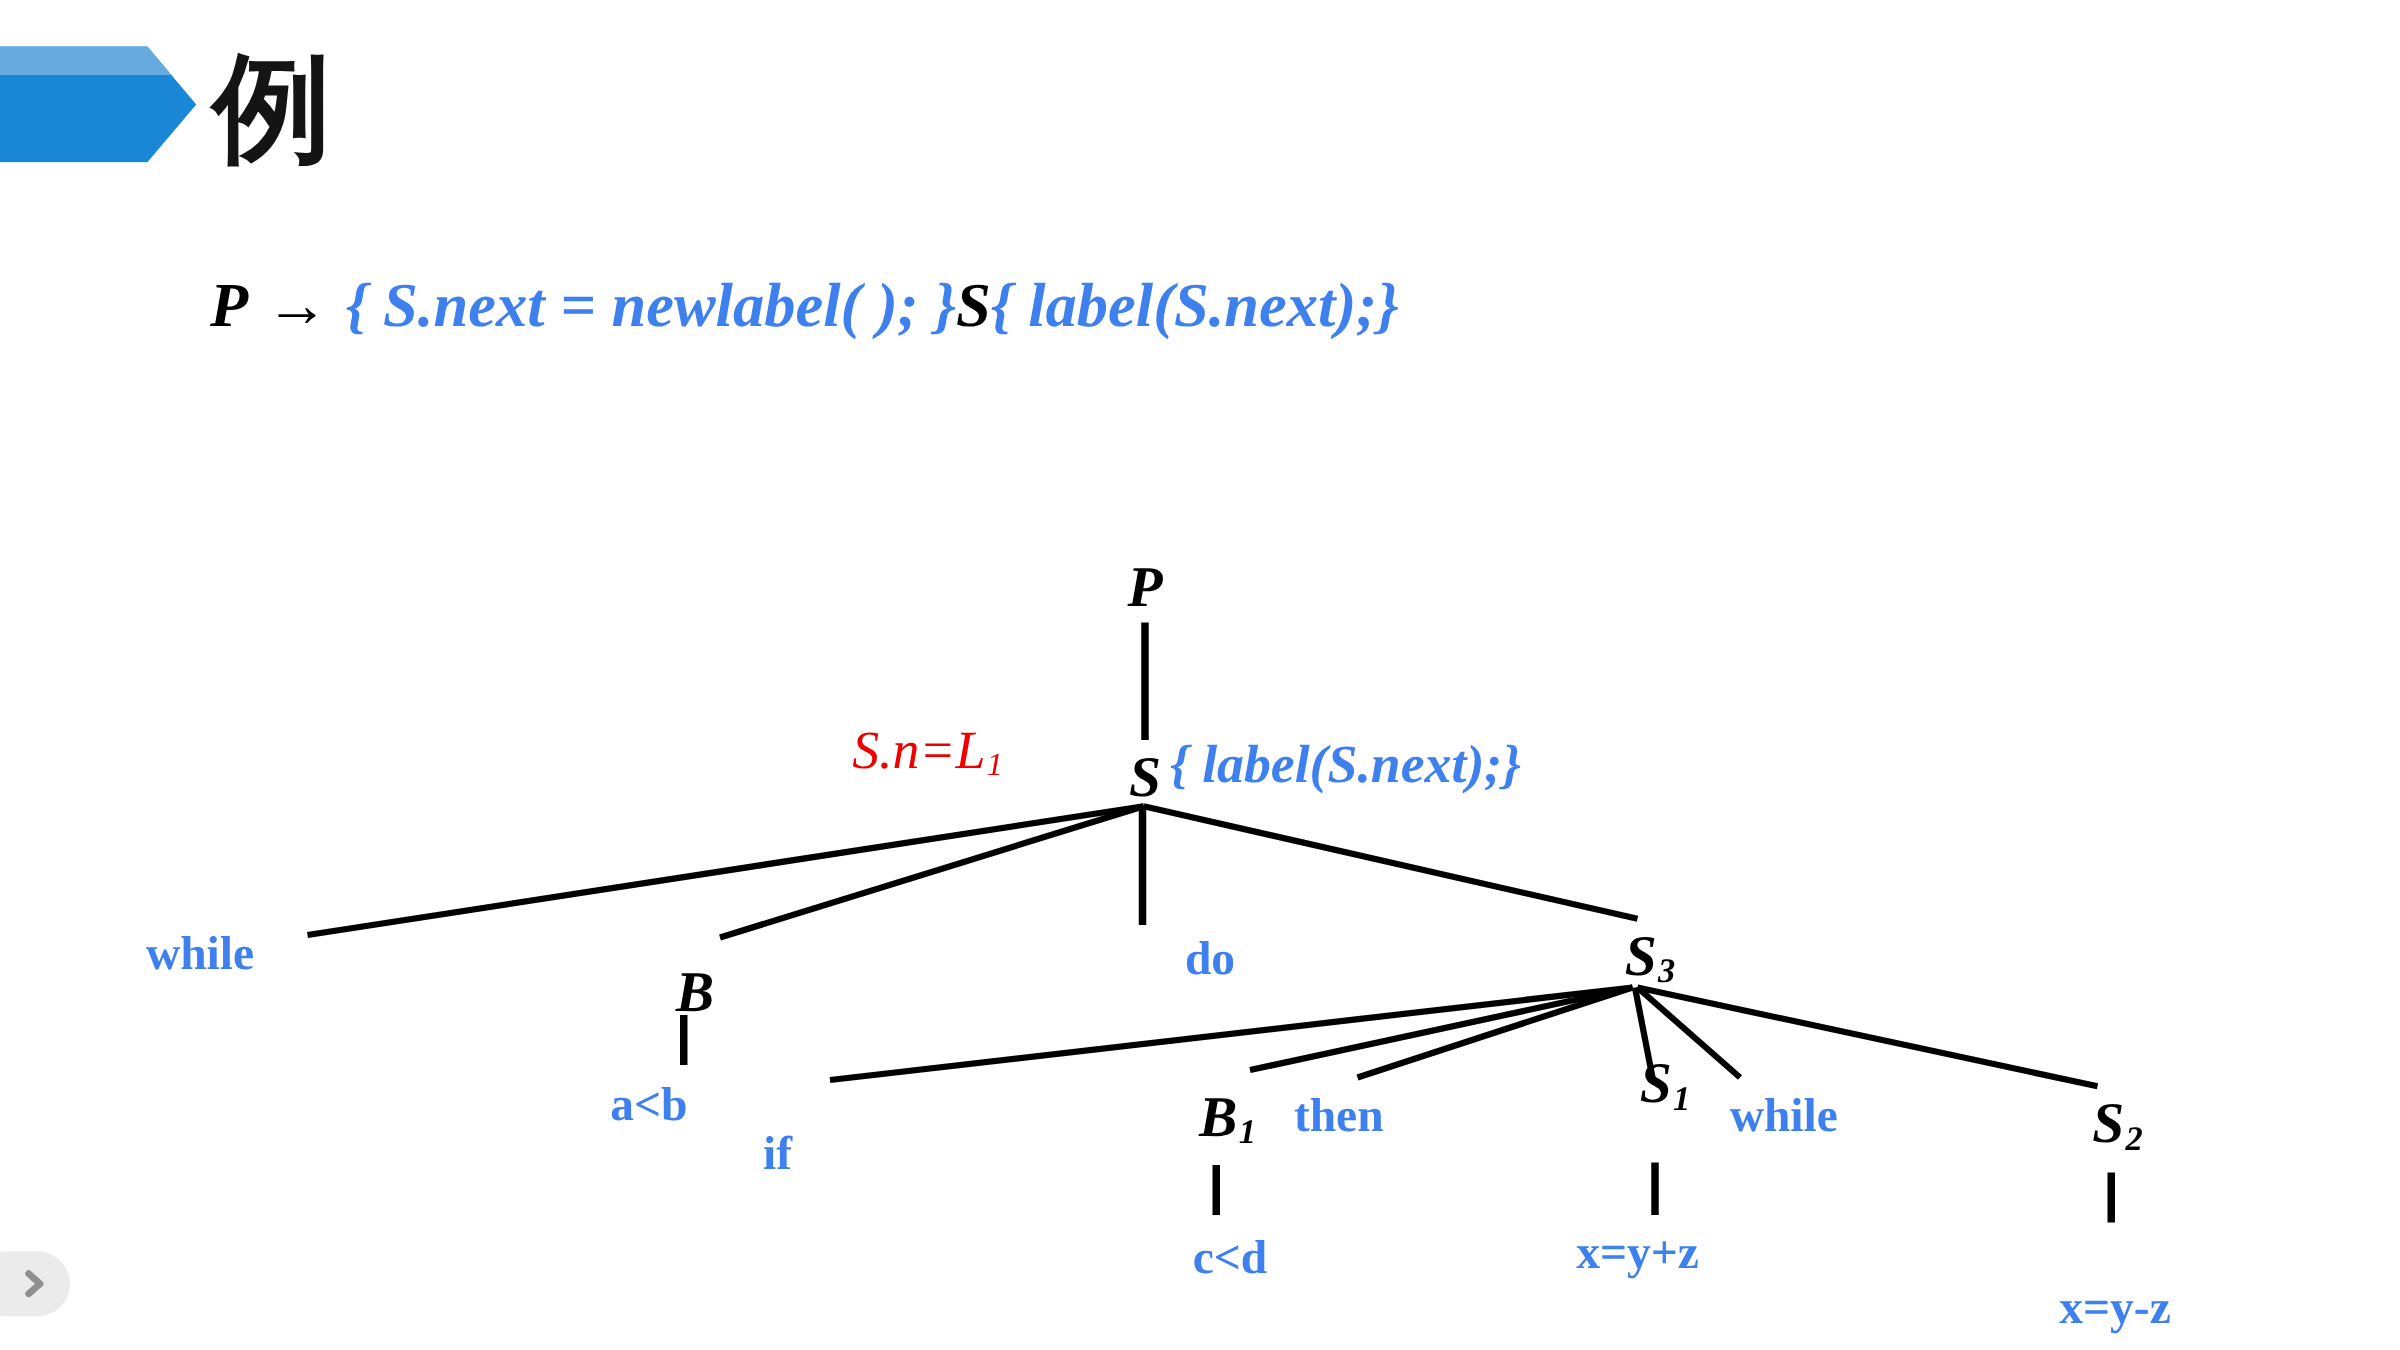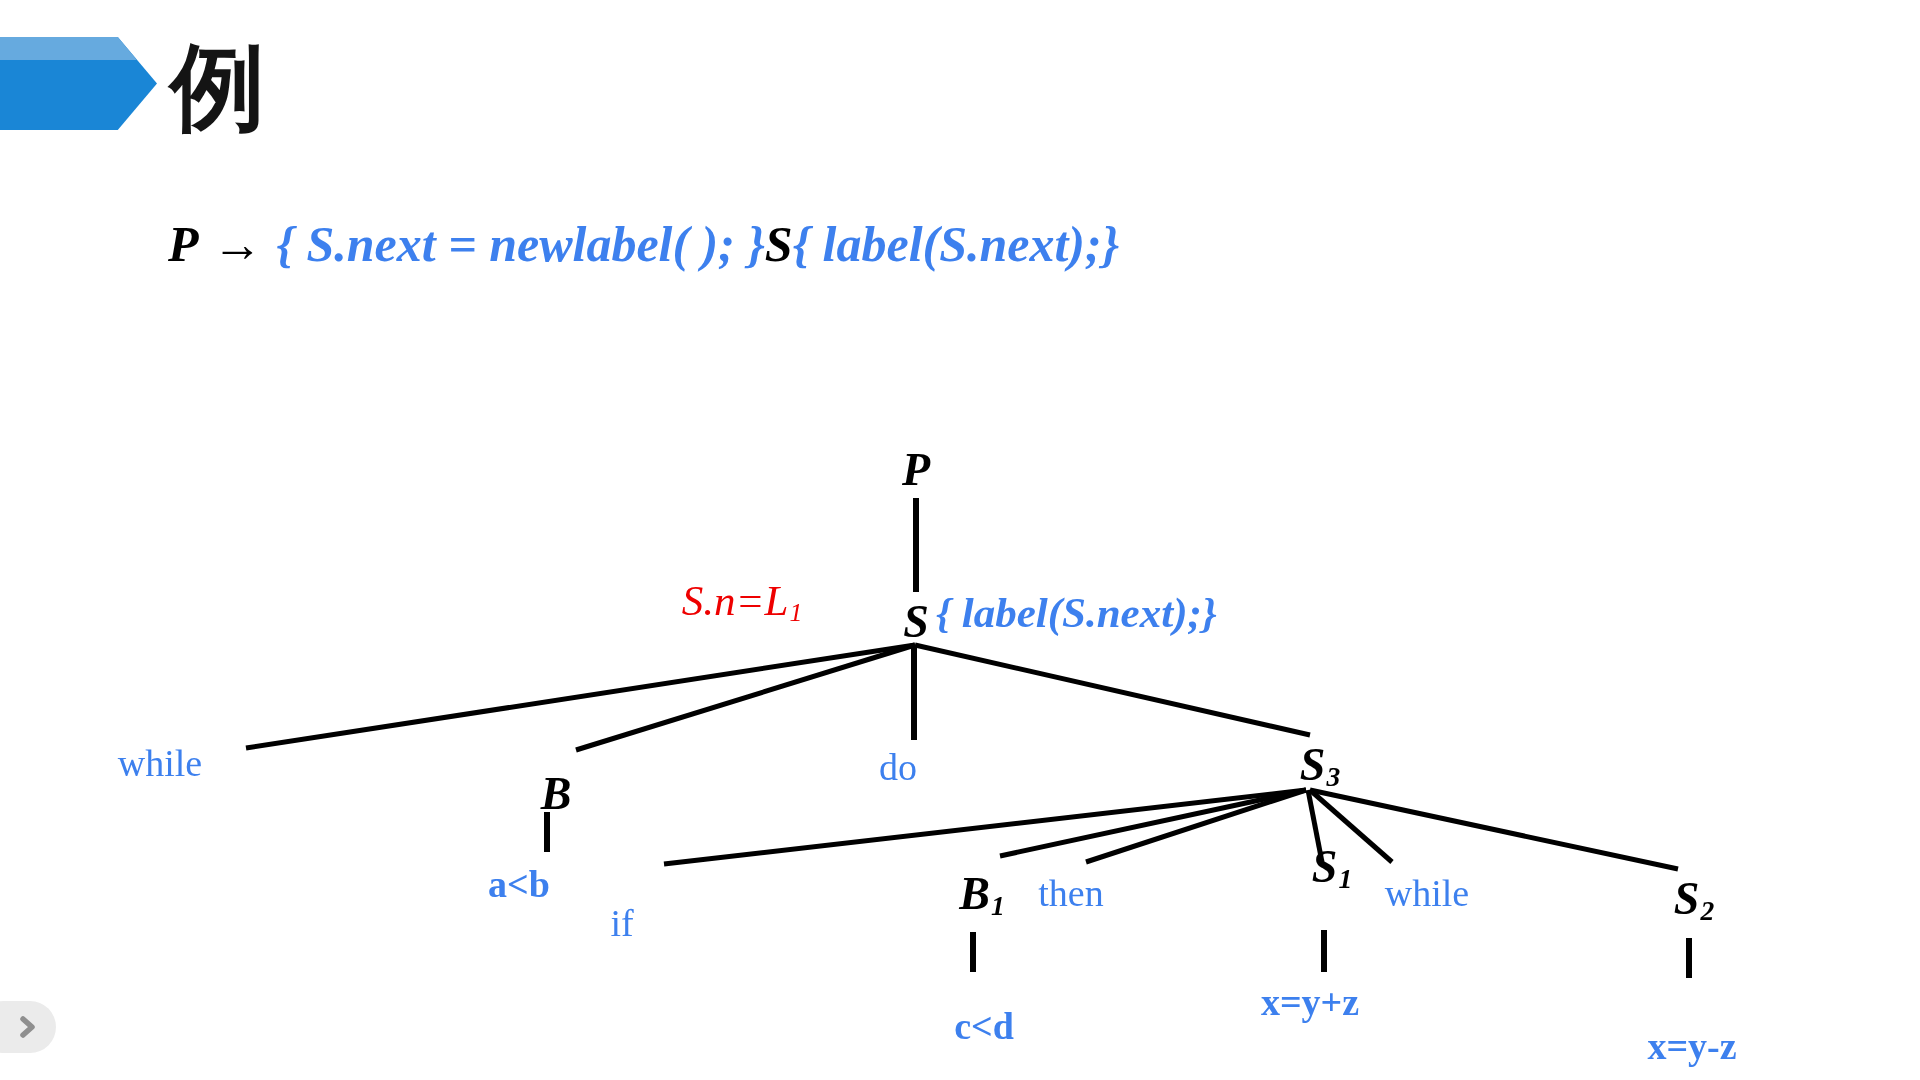--- a/index.html
+++ b/index.html
@@ -39,21 +39,21 @@
   
   svg.edges { position:absolute; left:0; top:0; }
   .edge { stroke:var(--line-black); stroke-width:5; }
   .edge.thick { stroke-width:6; }
 
   .lbl { position:absolute; white-space:nowrap; line-height:1; }
   .cc { transform:translate(-50%,-50%); }
   .cl { transform:translateY(-50%); }
 
   .node { font-weight:bold; font-style:italic; font-size:46px; color:#000; }
-  .terminal { font-weight:normal; font-size:38px; color:var(--blue-text); }
+  .terminal { font-weight:bold; font-size:38px; color:var(--blue-text); }
   .leaf { font-weight:bold; font-size:38px; color:var(--blue-text); }
   .red-ann { font-weight:normal; font-style:italic; font-size:43px; color:var(--red-text); }
   .s-action { font-weight:bold; font-style:italic; font-size:43px; color:var(--blue-text); }
   sub { font-size:0.6em; vertical-align:-0.22em; margin-left:1px; font-style:italic; }
 
   
   .next-btn {
     position:absolute; left:-22px; top:1001px; width:78px; height:52px;
     background:var(--button-bg); border-radius:26px; border:none; cursor:pointer;
   }
@@ -93,39 +93,39 @@
   <div class="lbl cc red-ann" style="left:742px; top:602px;"><span>S.n=L</span><sub>1</sub></div>
 
   <div class="lbl cc node" style="left:916px; top:622px;"><span>S</span></div>
 
   <div class="lbl cl s-action" style="left:936px; top:612px;">{ label(S.next);}</div>
 
   <div class="lbl cc terminal" style="left:160px; top:763px;">while</div>
 
   <div class="lbl cc node" style="left:556px; top:794px;"><span>B</span></div>
 
-  <div class="lbl cc terminal" style="left:898px; top:767px;">do</div>
+  <div class="lbl cc terminal" style="left:968px; top:767px;">do</div>
 
   <div class="lbl cc node" style="left:1320px; top:766px;"><span>S</span><sub>3</sub></div>
 
   <div class="lbl cc leaf" style="left:519px; top:884px;">a&lt;b</div>
 
   <div class="lbl cc terminal" style="left:622px; top:891px;margin-top:32px;">if</div>
 
   <div class="lbl cc node" style="left:982px; top:895px;"><span>B</span><sub>1</sub></div>
 
   <div class="lbl cc terminal" style="left:1071px; top:893px;">then</div>
 
   <div class="lbl cc node" style="left:1332px; top:868px;"><span>S</span><sub>1</sub></div>
 
   <div class="lbl cc terminal" style="left:1427px; top:893px;">while</div>
 
   <div class="lbl cc node" style="left:1694px; top:900px;"><span>S</span><sub>2</sub></div>
 
-  <div class="lbl cc leaf" style="left:984px; top:1006px;margin-top:20px;">c&lt;d</div>
+  <div class="lbl cc leaf" style="left:984px; top:1006px;">c&lt;d</div>
 
   <div class="lbl cc leaf" style="left:1310px; top:1002px;">x=y+z</div>
 
   <div class="lbl cc leaf" style="left:1692px; top:1014px;margin-top:32px;">x=y-z</div>
 
   <button class="next-btn">
     <svg width="24" height="24" viewBox="0 0 24 24">
       <path d="M7 4 L16 12 L7 20" fill="none" stroke="var(--button-icon)" stroke-width="5.5" stroke-linecap="round" stroke-linejoin="round"></path>
     </svg>
   </button>

